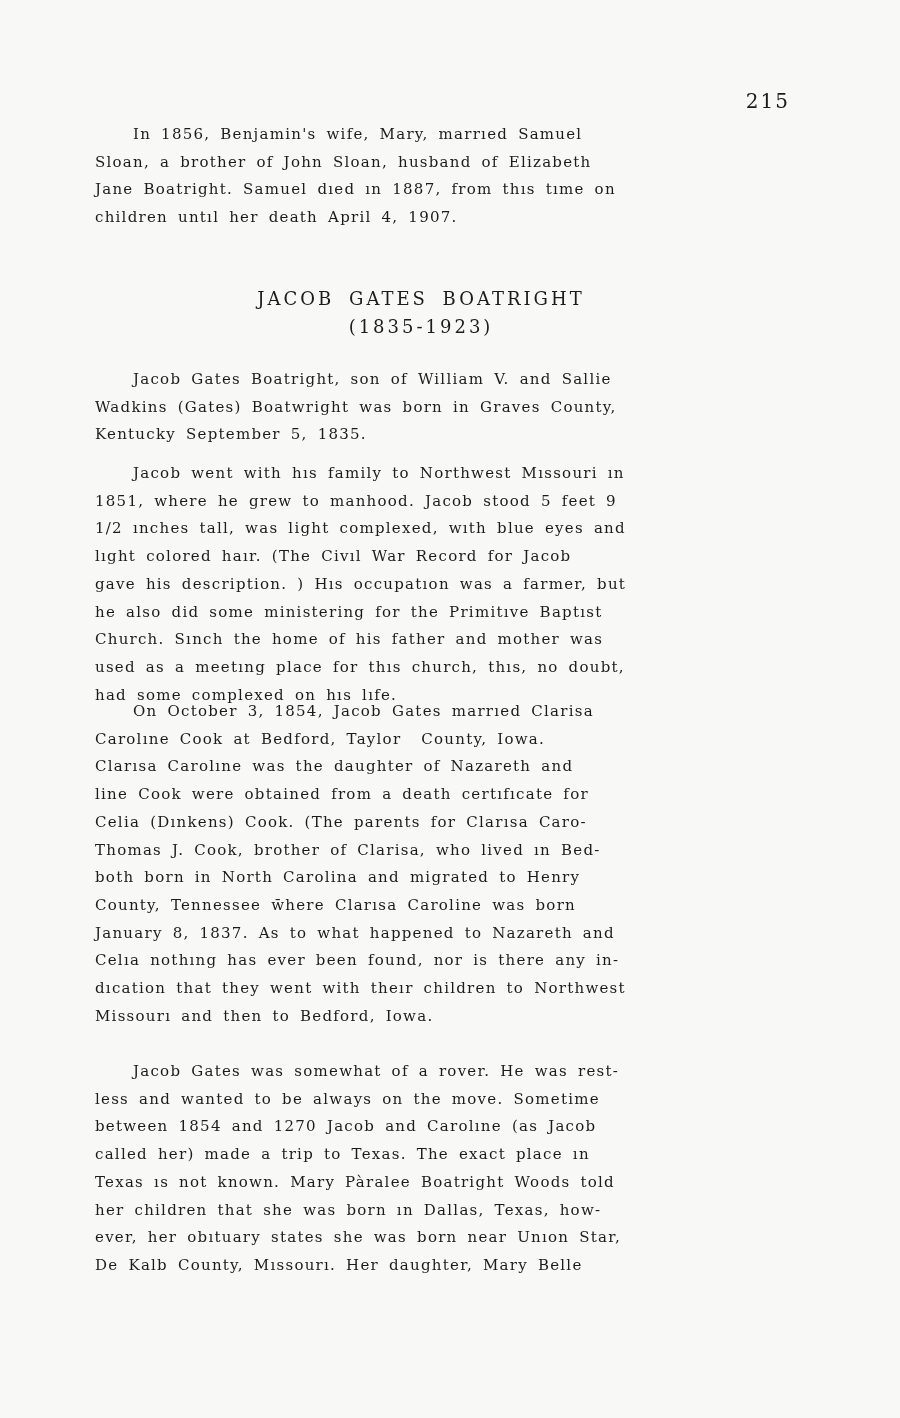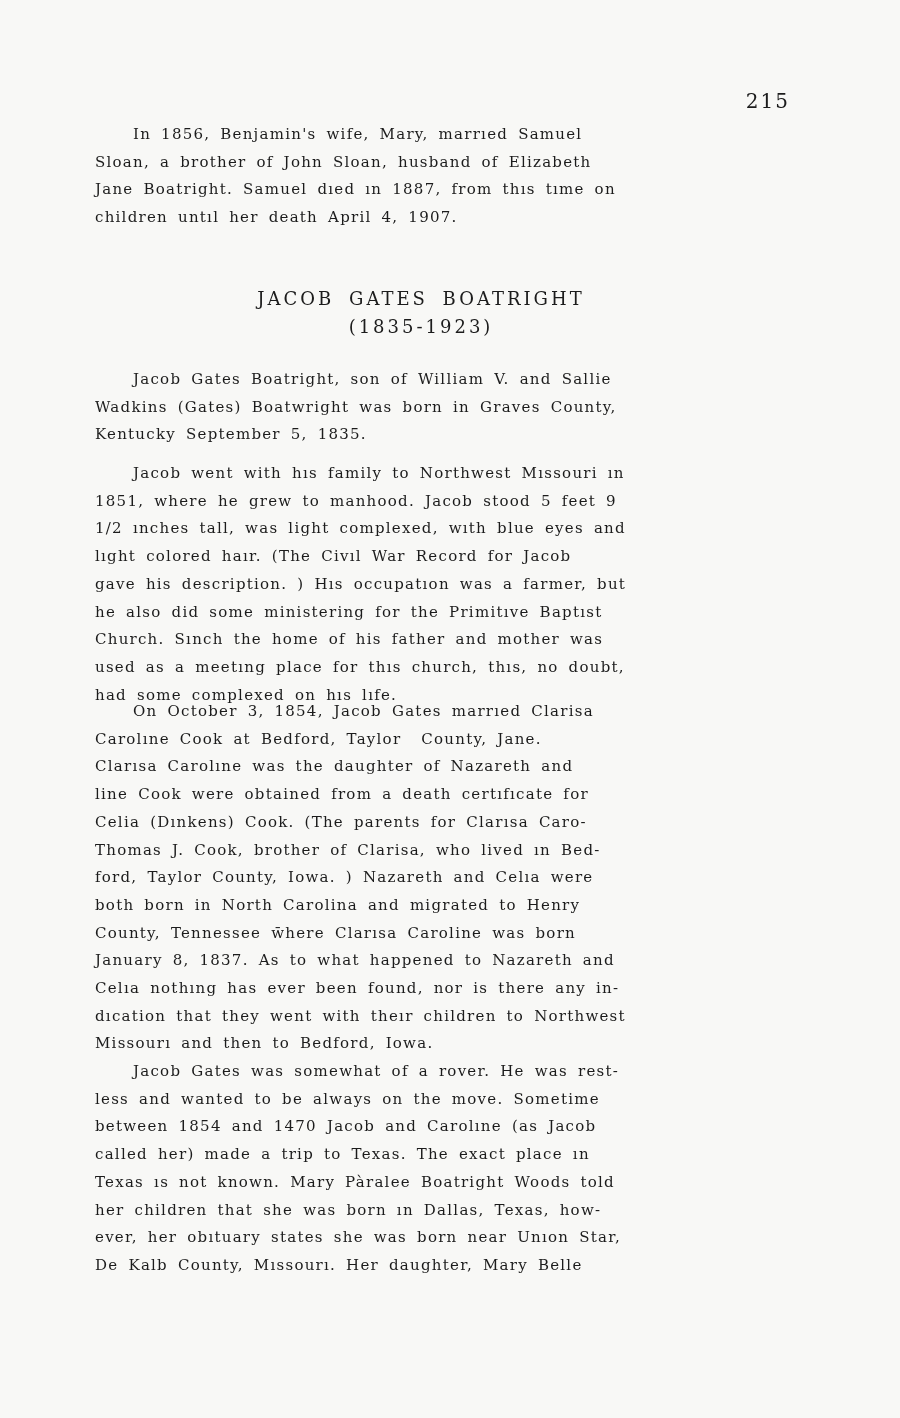--- a/index.html
+++ b/index.html
@@ -88,38 +88,37 @@
       <div class="line">lıght colored haır. (The Civıl War Record for Jacob</div>
       <div class="line">gave his description. ) Hıs occupatıon was a farmer, but</div>
       <div class="line">he also did some ministering for the Primitıve Baptıst</div>
       <div class="line">Church. Sınch the home of his father and mother was</div>
       <div class="line">used as a meetıng place for thıs church, thıs, no doubt,</div>
       <div class="line">had some complexed on hıs lıfe.</div>
     </div>
 
   <div class="block para" style="top: 698px;">
       <div class="line">On October 3, 1854, Jacob Gates marrıed Clarisa</div>
-      <div class="line">Carolıne Cook at Bedford, Taylor  County, Jane.</div>
+      <div class="line">Carolıne Cook at Bedford, Taylor  County, Iowa.</div>
       <div class="line">Clarısa Carolıne was the daughter of Nazareth and</div>
       <div class="line">line Cook were obtained from a death certıfıcate for</div>
       <div class="line">Celia (Dınkens) Cook. (The parents for Clarısa Caro-</div>
       <div class="line">Thomas J. Cook, brother of Clarisa, who lived ın Bed-</div>
-      <div class="line">ford, Taylor County, Iowa. ) Nazareth and Celıa were</div>
       <div class="line">both born in North Carolina and migrated to Henry</div>
       <div class="line">County, Tennessee w̄here Clarısa Caroline was born</div>
       <div class="line">January 8, 1837. As to what happened to Nazareth and</div>
       <div class="line">Celıa nothıng has ever been found, nor is there any in-</div>
       <div class="line">dıcation that they went with theır children to Northwest</div>
       <div class="line">Missourı and then to Bedford, Iowa.</div>
     </div>
 
   <div class="block para" style="top: 1058px;">
       <div class="line">Jacob Gates was somewhat of a rover. He was rest-</div>
       <div class="line">less and wanted to be always on the move. Sometime</div>
-      <div class="line">between 1854 and 1470 Jacob and Carolıne (as Jacob</div>
+      <div class="line">between 1854 and 1270 Jacob and Carolıne (as Jacob</div>
       <div class="line">called her) made a trip to Texas. The exact place ın</div>
       <div class="line">Texas ıs not known. Mary Pàralee Boatright Woods told</div>
       <div class="line">her children that she was born ın Dallas, Texas, how-</div>
       <div class="line">ever, her obıtuary states she was born near Unıon Star,</div>
       <div class="line">De Kalb County, Mıssourı. Her daughter, Mary Belle</div>
     </div>
 
 </div>
 
 </body></html>

